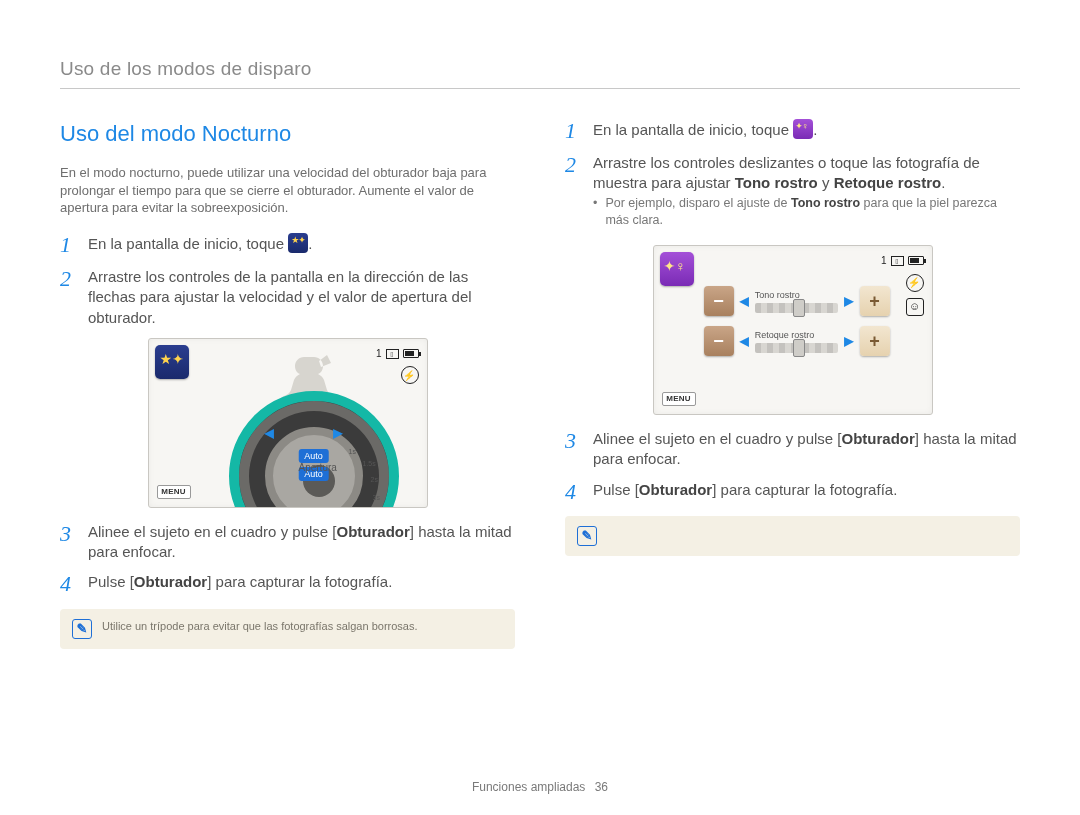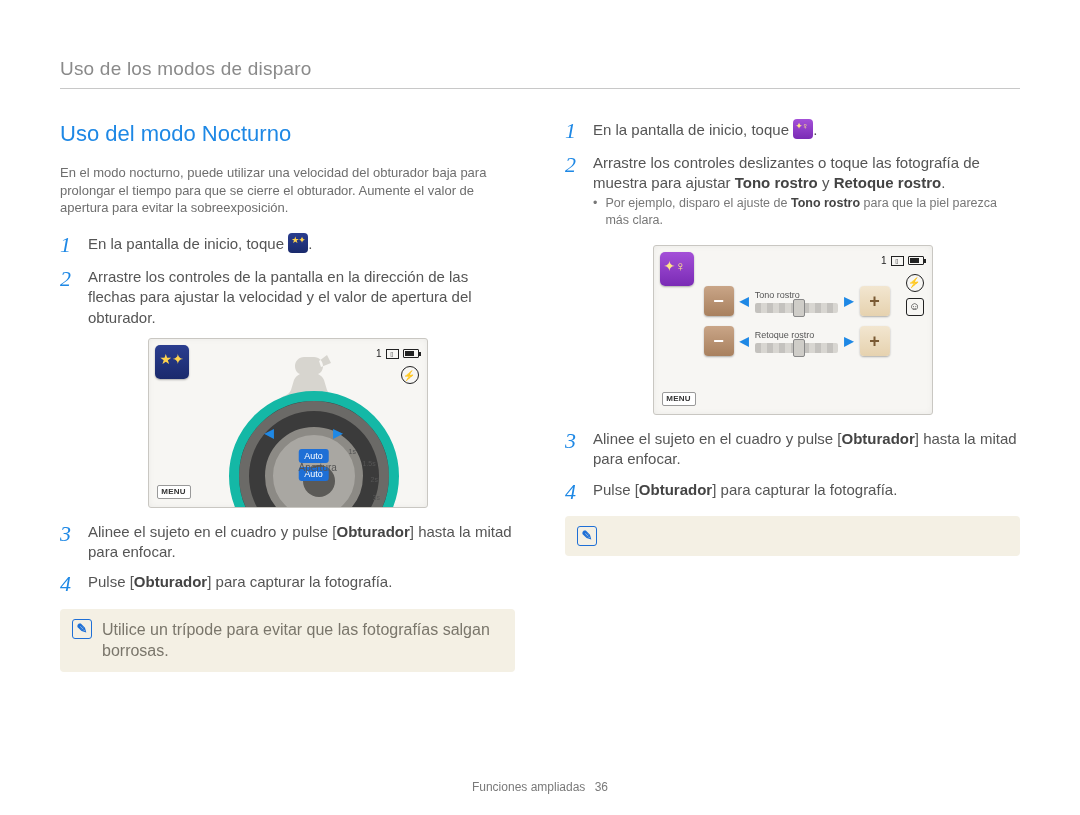--- a/index.html
+++ b/index.html
@@ -226,21 +226,21 @@
     border-radius:4px;
     padding:10px 12px;
     margin-top:12px;
     align-items:flex-start;
   }
   .note-icon{
     width:20px;height:20px;border:1.5px solid #1e6fd6;border-radius:3px;
     color:#1e6fd6; display:flex;align-items:center;justify-content:center;
     flex-shrink:0; font-size:13px;font-weight:700;
   }
-  .note-text{ font-size:16px; color:#7a766b; line-height:1.35;}
+  .note-text{ font-size:11px; color:#7a766b; line-height:1.35;}
 
   
   .footer{
     position:absolute; left:0; right:0; bottom:20px;
     text-align:center;
     font-size:12px; color:#7a7a7a;
   }
   .footer .pg{ margin-left:6px;}
 </style>
 </head>

